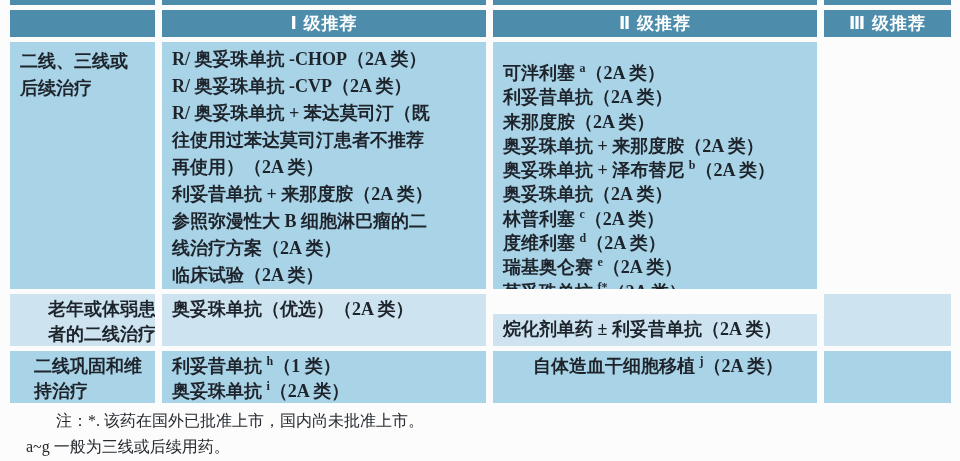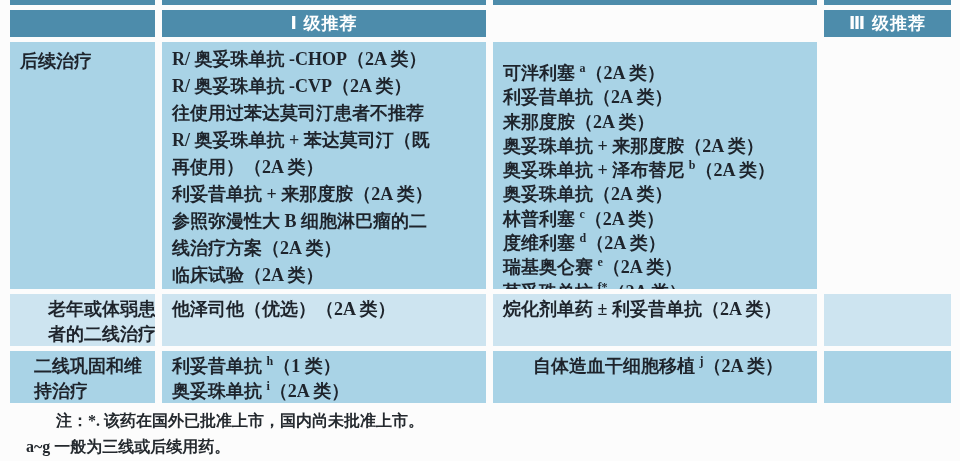--- a/index.html
+++ b/index.html
@@ -52,49 +52,51 @@
   }
   .light{background:var(--row-light,#cde4f0);}
   .tight{line-height:24.3px;padding-top:19px;}
   .compact{line-height:25px;padding-top:3px;}
   .line{white-space:nowrap;}
   .line.indent{text-align:right;padding-right:10px;white-space:nowrap;}
   sup{font-size:12px;font-weight:700;line-height:0;}
   .notes{
     margin-top:5px;
     font-size:16px;
-    font-weight:700;
+    font-weight:400;
     line-height:26px;
     color:#24292e;
   }
   .note-1{padding-left:56px;}
   .note-2{padding-left:26px;}
 </style>
 </head>
 <body>
 
 <div class="page">
   <div class="table-grid" id="table-grid">
     <div class="sliver" style="grid-column:1"></div>
     <div class="sliver" style="grid-column:2"></div>
     <div class="sliver" style="grid-column:3"></div>
     <div class="sliver" style="grid-column:4"></div>
 
     <div class="header-cell" style="grid-column:1"></div>
     <div class="header-cell" style="grid-column:2">Ⅰ 级推荐</div>
+    <div class="header-cell" style="grid-column:3">Ⅱ 级推荐</div>
     <div class="header-cell" style="grid-column:4">Ⅲ 级推荐</div>
 
   <div class="cell label-cell dark" style="grid-area: 3 / 1;">
+        <div class="line">二线、三线或</div>
         <div class="line">后续治疗</div>
       </div>
       <div class="cell content-cell dark" style="grid-area: 3 / 2;">
         <div class="line">R/ 奥妥珠单抗 -CHOP（2A 类）</div>
         <div class="line">R/ 奥妥珠单抗 -CVP（2A 类）</div>
+        <div class="line">R/ 奥妥珠单抗 + 苯达莫司汀（既</div>
         <div class="line">往使用过苯达莫司汀患者不推荐</div>
-        <div class="line">R/ 奥妥珠单抗 + 苯达莫司汀（既</div>
         <div class="line">再使用）（2A 类）</div>
         <div class="line">利妥昔单抗 + 来那度胺（2A 类）</div>
         <div class="line">参照弥漫性大 B 细胞淋巴瘤的二</div>
         <div class="line">线治疗方案（2A 类）</div>
         <div class="line">临床试验（2A 类）</div>
       </div>
       <div class="cell content-cell dark tight" style="grid-area: 3 / 3;">
         <div class="line">可泮利塞 <sup>a</sup>（2A 类）</div>
         <div class="line">利妥昔单抗（2A 类）</div>
         <div class="line">来那度胺（2A 类）</div>
@@ -104,23 +106,23 @@
         <div class="line">林普利塞 <sup>c</sup>（2A 类）</div>
         <div class="line">度维利塞 <sup>d</sup>（2A 类）</div>
         <div class="line">瑞基奥仑赛 <sup>e</sup>（2A 类）</div>
         <div class="line">莫妥珠单抗 <sup>f*</sup>（2A 类）</div>
       </div>
       <div class="cell label-cell light compact" style="grid-area: 4 / 1; padding-left: 38px;">
         <div class="line">老年或体弱患</div>
         <div class="line">者的二线治疗</div>
       </div>
       <div class="cell content-cell light compact" style="grid-area: 4 / 2;">
-        <div class="line">他泽司他（优选）（2A 类）</div>
+        <div class="line">奥妥珠单抗（优选）（2A 类）</div>
       </div>
-      <div class="cell content-cell light compact" style="grid-area: 4 / 3;">
+      <div class="cell content-cell light compact" style="grid-area: 4 / 3; margin-top: 20px;">
         <div class="line">烷化剂单药 ± 利妥昔单抗（2A 类）</div>
       </div>
       <div class="cell content-cell light compact" style="grid-area: 4 / 4;"></div>
       <div class="cell label-cell dark compact" style="grid-area: 5 / 1; padding-left: 24px;">
         <div class="line">二线巩固和维</div>
         <div class="line">持治疗</div>
       </div>
       <div class="cell content-cell dark compact" style="grid-area: 5 / 2;">
         <div class="line">利妥昔单抗 <sup>h</sup>（1 类）</div>
         <div class="line">奥妥珠单抗 <sup>i</sup>（2A 类）</div>

